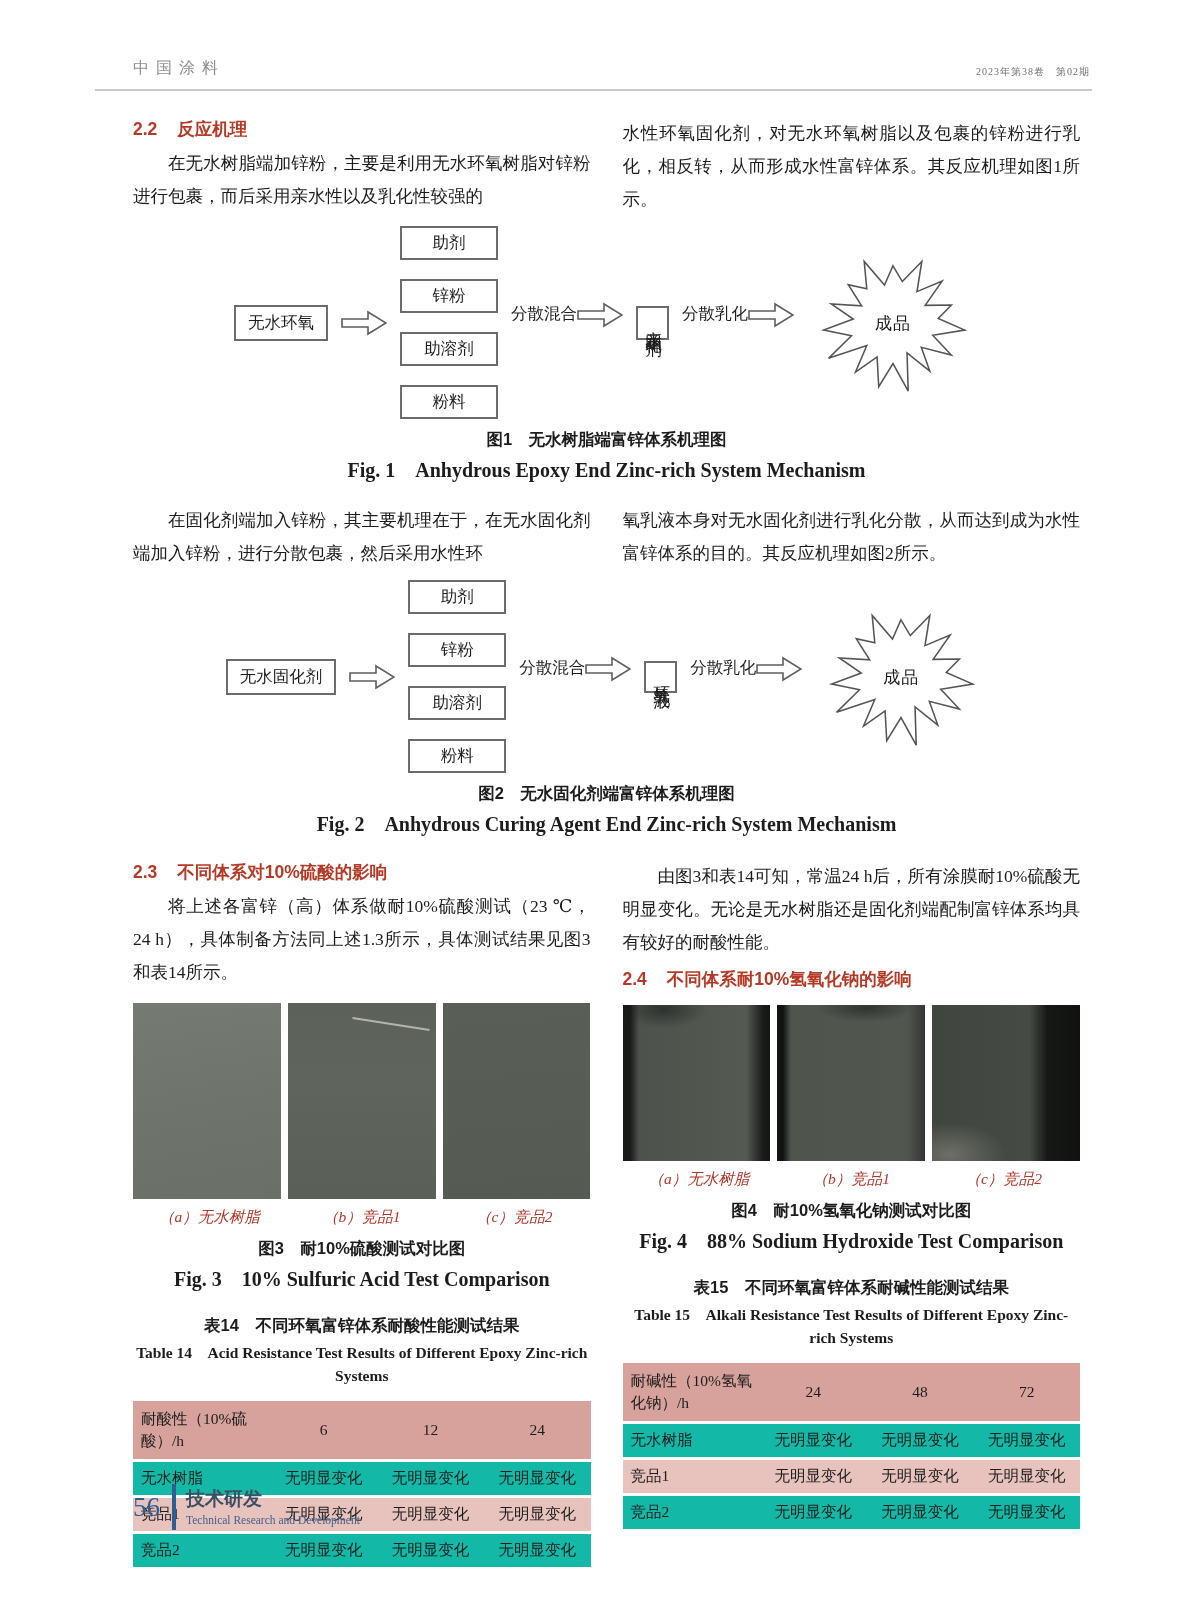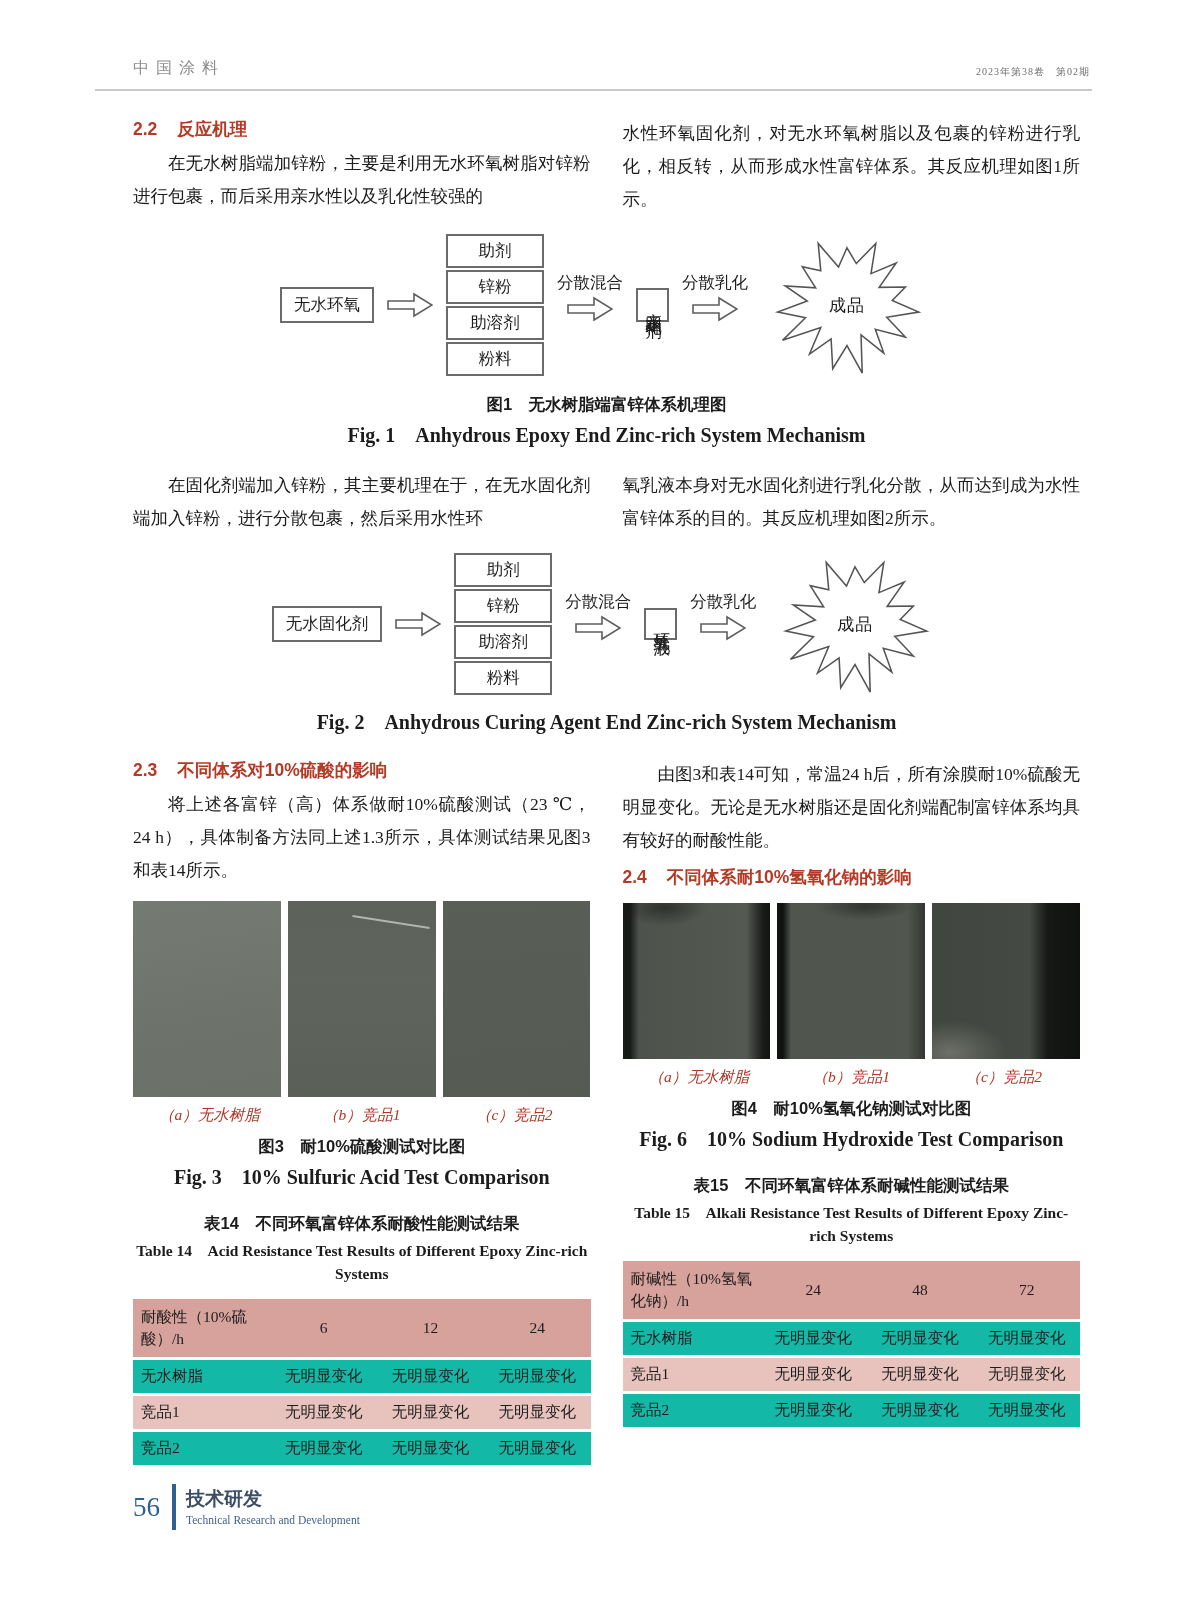--- a/index.html
+++ b/index.html
@@ -28,28 +28,28 @@
     font-weight:bold; font-size:17.5px; color:#b43a26; margin:0 0 6px 0;
   }
   .sec-heading .num{margin-right:20px;}
 
   
   .diagram{display:flex; align-items:center; justify-content:center; gap:13px; margin:10px 0 4px 0;}
   .dbox{
     border:2px solid #6b6b6b; background:#fff; font-size:16.5px;
     text-align:center; padding:5px 12px; white-space:nowrap;
   }
-  .dstack{display:flex; flex-direction:column; gap:2px;}
+  .dstack{display:flex; flex-direction:column; gap:19px;}
   .dstack .dbox{width:74px; padding:4px 10px;}
   .vbox{
     writing-mode:vertical-rl; text-orientation:upright;
     padding:10px 5px; letter-spacing:2px; line-height:1.15;
   }
   .barrow{width:46px; height:26px; flex:none;}
-  .arrowcol{display:flex; flex-direction:column; align-items:center; transform:translateY(-8px);}
+  .arrowcol{display:flex; flex-direction:row; align-items:center; transform:translateY(-8px);}
   .alabel{font-size:16.5px; margin-bottom:2px; white-space:nowrap;}
   .burst{position:relative; width:172px; height:158px; flex:none;}
   .burst svg{width:100%; height:100%;}
   .burst-label{
     position:absolute; left:50%; top:50%; transform:translate(-50%,-50%);
     font-size:17px; letter-spacing:1px;
   }
 
   .cap-zh{
     text-align:center; font-family:"Liberation Sans","DejaVu Sans",sans-serif;
@@ -207,20 +207,21 @@
                 <polygon points="1,9 27,9 27,2 45,13 27,24 27,17 1,17" fill="#fff" stroke="#5e5e5e" stroke-width="1.6"></polygon>
               </svg>
           </div>
           <div class="burst">
             <svg class="starburst" viewBox="0 0 200 176">
                 <polygon fill="#fff" stroke="#555" stroke-width="1.8" points="100.0,21.5 110.8,39.8 133.5,16.4 127.9,51.5 157.2,39.1 137.4,67.5 167.9,67.0 152.6,82.7 183.4,96.3 146.2,102.3 167.8,125.2 132.9,116.2 142.8,143.9 116.3,122.7 117.7,167.2 100.0,135.2 83.4,162.1 81.5,127.4 56.4,145.0 69.5,114.1 25.0,129.1 51.7,102.9 19.4,96.1 53.8,83.4 28.2,65.8 63.5,68.0 48.0,43.5 69.5,48.2 66.5,16.4 90.1,43.8"></polygon>
               </svg>
             <span class="burst-label">成品</span>
           </div>
         </div>
+        <div class="cap-zh">图2　无水固化剂端富锌体系机理图</div>
         <div class="cap-en">Fig. 2　Anhydrous Curing Agent End Zinc-rich System Mechanism</div>
       </div>
 
       <div class="cols" style="margin-top:22px;">
 
         <div class="col">
           <div class="sec-heading">
             <span class="num">2.3</span><span>不同体系对10%硫酸的影响</span>
           </div>
           <p class="body indent">将上述各富锌（高）体系做耐10%硫酸测试（23 ℃，24 h），具体制备方法同上述1.3所示，具体测试结果见图3和表14所示。</p>
@@ -284,21 +285,21 @@
             <div class="photo ph4 p4a"></div>
             <div class="photo ph4 p4b"></div>
             <div class="photo ph4 p4c"></div>
           </div>
           <div class="photo-labels">
             <span>（a）无水树脂</span>
             <span>（b）竞品1</span>
             <span>（c）竞品2</span>
           </div>
           <div class="cap-zh">图4　耐10%氢氧化钠测试对比图</div>
-          <div class="cap-en">Fig. 6　10% Sodium Hydroxide Test Comparison</div>
+          <div class="cap-en">Fig. 4　88% Sodium Hydroxide Test Comparison</div>
 
           <div class="tblblock">
             <div class="tbl-title-zh">表15　不同环氧富锌体系耐碱性能测试结果</div>
             <div class="tbl-title-en">Table 15　Alkali Resistance Test Results of Different Epoxy Zinc-rich Systems</div>
             <table class="data-table">
               <thead>
                 <tr>
                   <th>耐碱性（10%氢氧化钠）/h</th>
                   <th>24</th>
                   <th>48</th>

